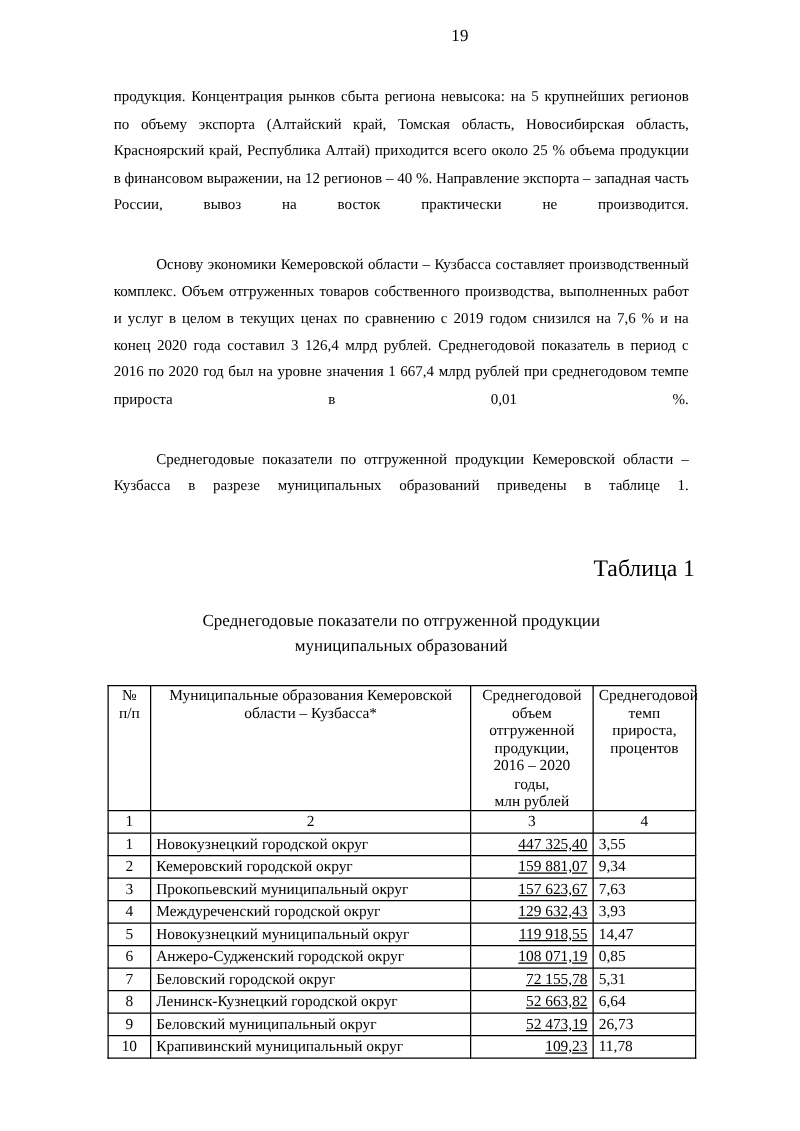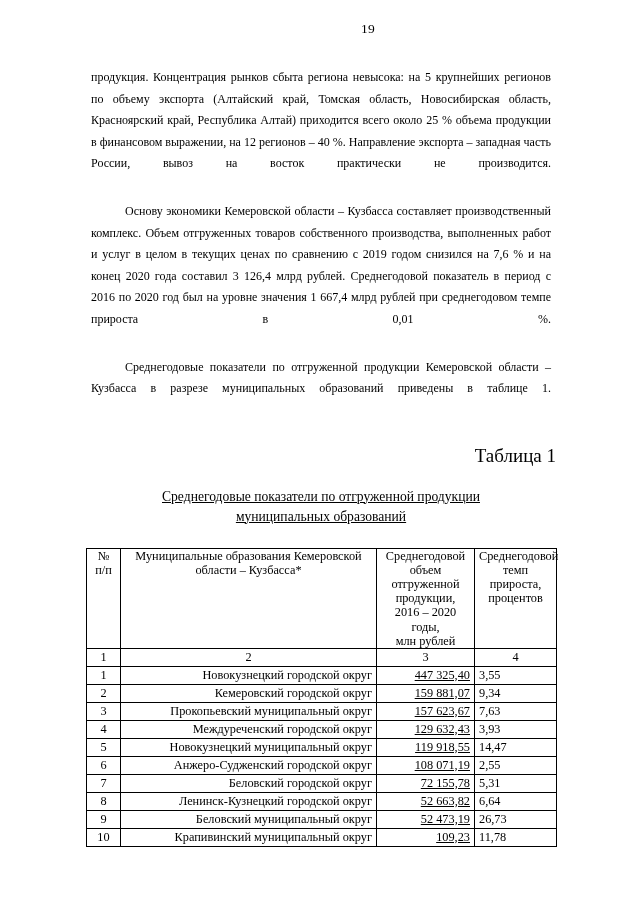--- a/index.html
+++ b/index.html
@@ -74,21 +74,21 @@
   }
 
   
   .table-caption {
     margin: 0;
     padding-top: 20px;
     font-size: 13.6px;
     line-height: 20px;
     text-align: center;
   }
-  .table-caption .cap-line { display: block; text-decoration: underline; }
+  .table-caption .cap-line { display: block; }
 
   
   .table-wrap {
     margin: 0;
     padding-top: 21px;
   }
   table.data-table {
     border-collapse: collapse;
     width: 470px;
     table-layout: fixed;
@@ -125,21 +125,21 @@
   }
 
   tbody.body-rows td {
     height: 16px;
     line-height: 15.5px;
     padding-top: 0.5px;
     padding-bottom: 0.5px;
     vertical-align: middle;
   }
   td.cell-num   { text-align: center; }
-  td.cell-name  { text-align: right; padding-left: 6px; }
+  td.cell-name  { text-align: left; padding-left: 6px; }
   td.cell-vol   { text-align: right; padding-right: 7px; text-decoration: underline; }
   td.cell-rate  { text-align: left; padding-right: 7px; }
 </style>
 </head>
 <body>
 
 <div class="page">
 
   <div class="page-number">19</div>
 
@@ -230,21 +230,21 @@
             <tr>
               <td class="cell-num">5</td>
               <td class="cell-name">Новокузнецкий муниципальный округ</td>
               <td class="cell-vol">119 918,55</td>
               <td class="cell-rate">14,47</td>
             </tr>
             <tr>
               <td class="cell-num">6</td>
               <td class="cell-name">Анжеро-Судженский городской округ</td>
               <td class="cell-vol">108 071,19</td>
-              <td class="cell-rate">2,55</td>
+              <td class="cell-rate">0,85</td>
             </tr>
             <tr>
               <td class="cell-num">7</td>
               <td class="cell-name">Беловский городской округ</td>
               <td class="cell-vol">72 155,78</td>
               <td class="cell-rate">5,31</td>
             </tr>
             <tr>
               <td class="cell-num">8</td>
               <td class="cell-name">Ленинск-Кузнецкий городской округ</td>

